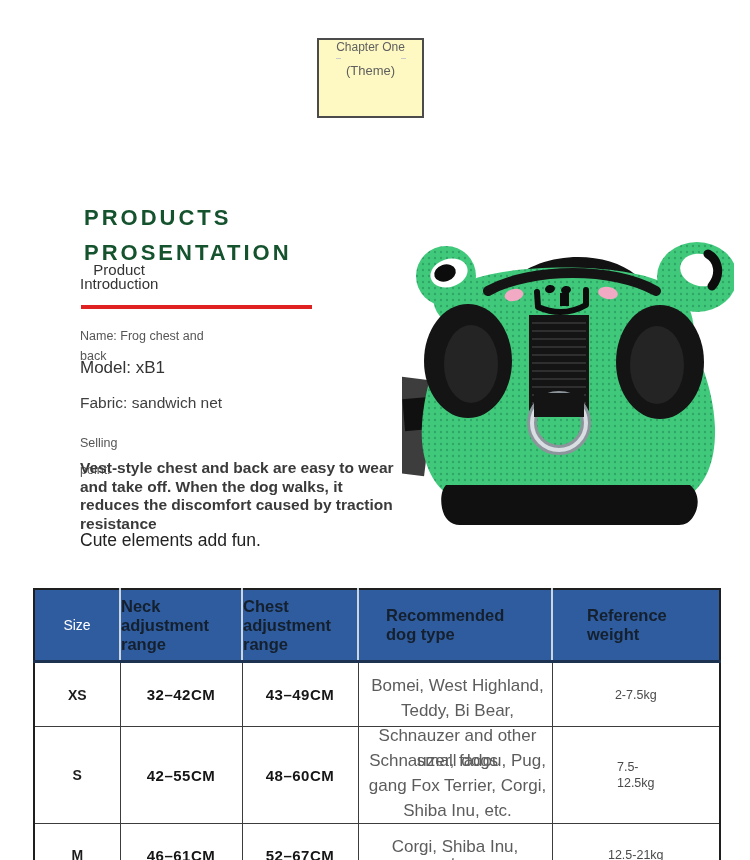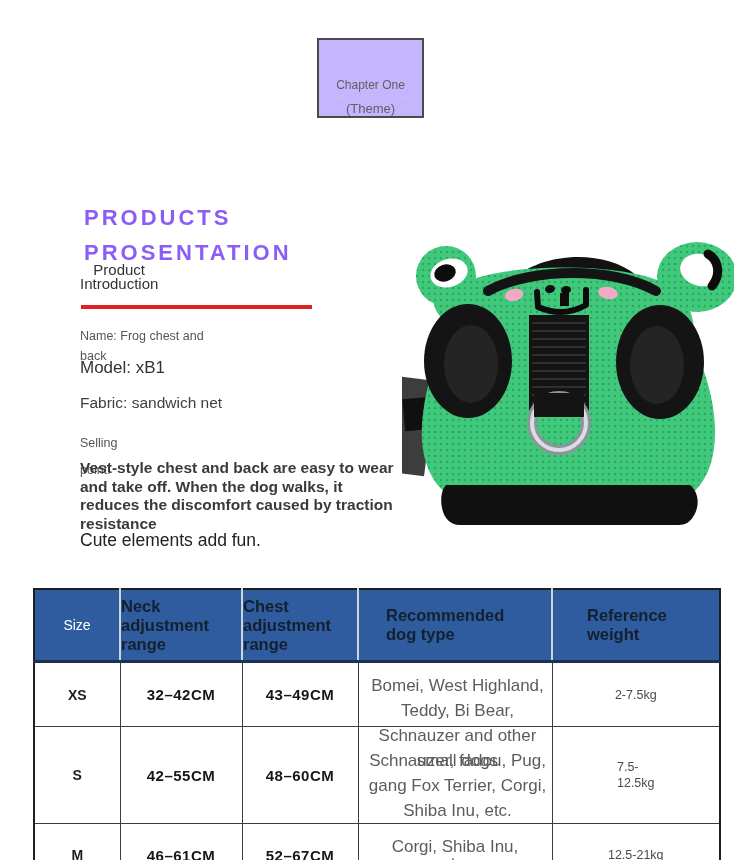--- a/index.html
+++ b/index.html
@@ -7,34 +7,34 @@
     width:750px; height:860px; position:relative; overflow:hidden;
     background:#ffffff;
     font-family:"Liberation Sans", sans-serif;
     -webkit-font-smoothing:antialiased;
   }
   .pre { white-space:pre-line; }
 
   
   .chapter-box {
     position:absolute; left:317px; top:38px; width:103px; height:76px;
-    border:2px solid #4b4b4b; background:#c4b5fd;
-    display:flex; flex-direction:column; align-items:center; justify-content:flex-end;
+    border:2px solid #4b4b4b; background:#fef9c3;
+    display:flex; flex-direction:column; align-items:center; justify-content:flex-start;
     gap:4px;
   }
   .chapter-line1 { font-size:12px; color:#5f5f5f; }
   .chapter-dashes { width:70px; display:flex; justify-content:space-between; }
   .chapter-dashes i { display:block; width:5px; height:1px; background:#c9c9c9; }
   .chapter-line2 { font-size:13px; color:#5f5f5f; }
 
   
   .big-title {
     position:absolute; left:84px; top:200px; margin:0;
     font-size:22px; font-weight:bold; letter-spacing:3px; line-height:35px;
-    color:#8b5cf6;
+    color:#14532d;
   }
   .subtitle {
     position:absolute; left:80px; top:263px;
     font-size:15px; line-height:13.5px; color:#333;text-align:center;
   }
   .red-rule {
     position:absolute; left:81px; top:305px; width:231px; height:4px;
     background:#e02121;
   }
   .prod-name {

